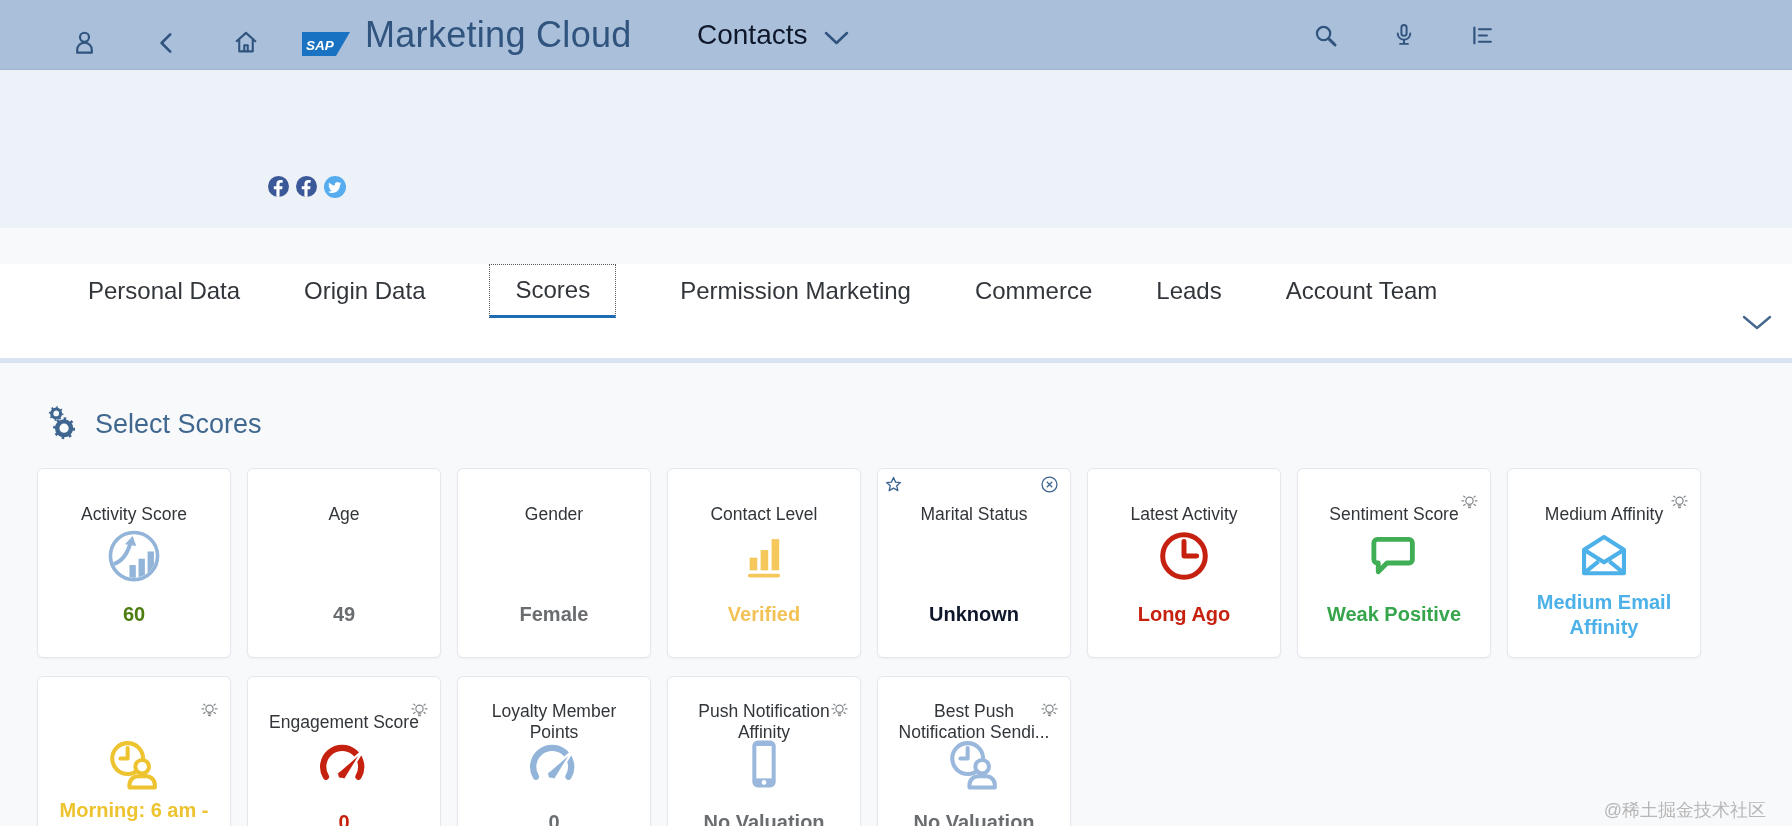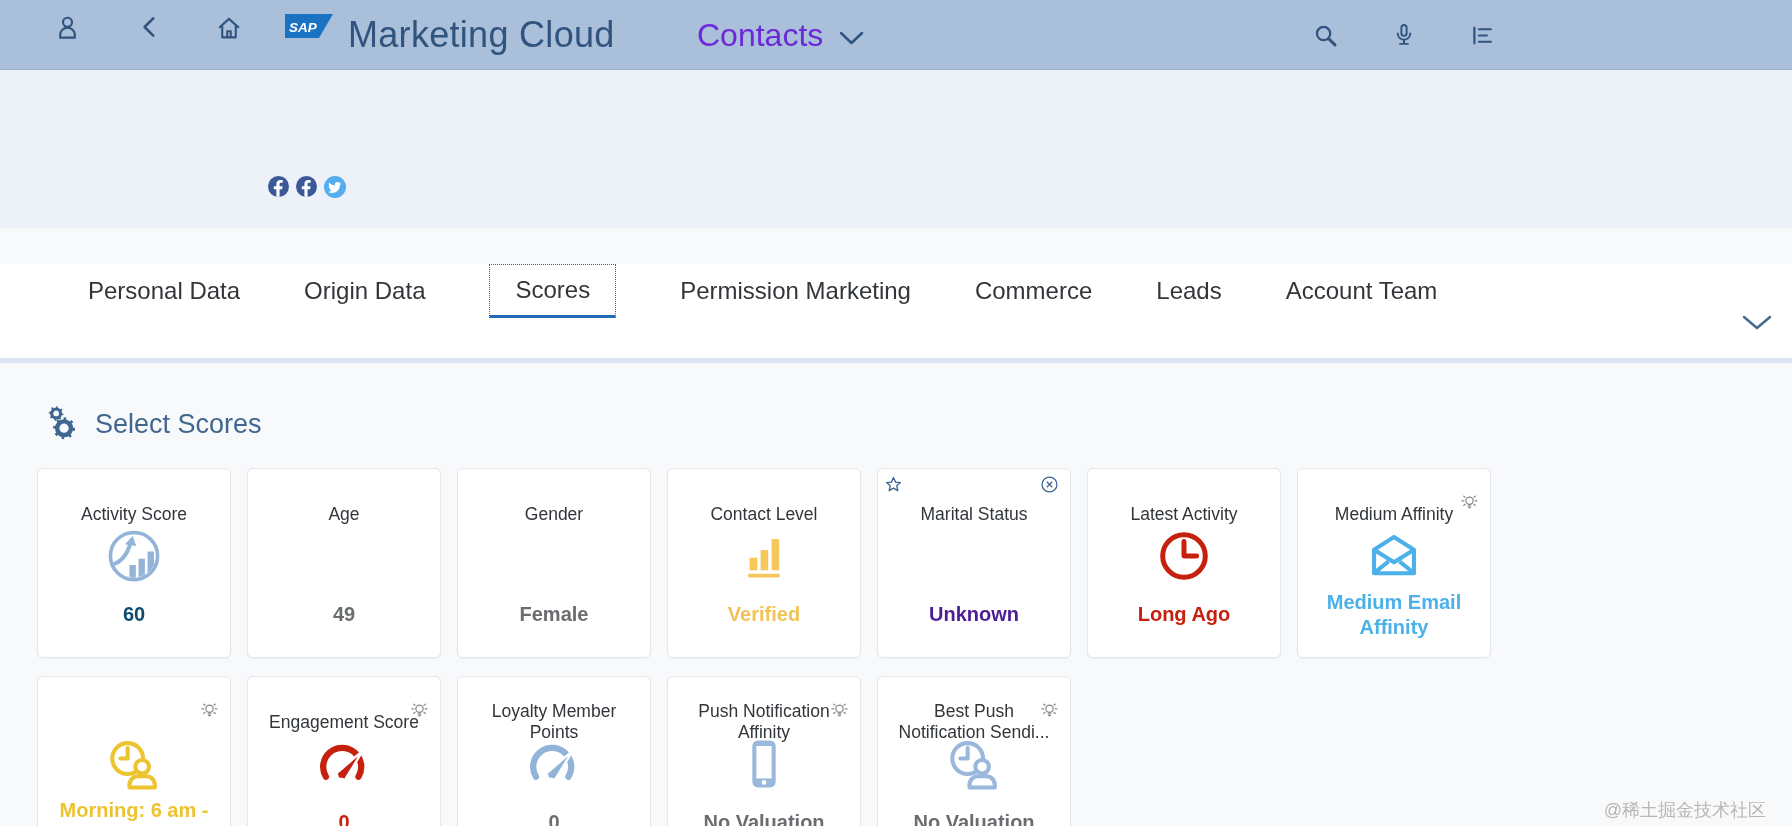--- a/index.html
+++ b/index.html
@@ -2,29 +2,29 @@
 <html><head>
 <meta charset="utf-8">
 <style>
   * { box-sizing: border-box; margin: 0; padding: 0; }
   html,body { width:1792px; height:826px; overflow:hidden; }
   body { font-family:"Liberation Sans", sans-serif; background:#f8f9fb; position:relative; }
 
   
   .shell { position:relative; height:70px; background:#a9bfda; border-bottom:1px solid #9cb3d0;
            display:flex; align-items:center; }
-  .shell-left { display:flex; align-items:flex-start; }
+  .shell-left { display:flex; align-items:flex-end;padding-left:17px; }
   .shell-ic { display:inline-flex; align-items:center; justify-content:center; cursor:pointer; }
   .ic-person { margin-left:54px; }
   .ic-back   { margin-left:56px; }
   .ic-home   { margin-left:52px; }
   .sap-logo  { margin-left:42px; display:inline-flex; }
   .product   { margin-left:15px; font-size:36px; color:#30547e; letter-spacing:.3px; }
   .shell-center { position:absolute; left:697px; top:0; height:70px; display:flex; align-items:center; gap:15px; cursor:pointer; }
-  .page-context { font-size:32px; color:#6d28d9; }
+  .page-context { font-size:28px; color:#0f172a; }
   .shell-right { position:absolute; left:1312px; top:0; height:70px; display:flex; align-items:center; gap:52px; }
 
   
   .hero { height:158px; background:#edf1f8; position:relative; }
   .social { position:absolute; left:268px; top:106px; display:flex; gap:7px; }
   .social span { display:inline-flex; }
 
   
   .tabbar { height:94px; background:#ffffff; position:relative; }
   .tabs { display:flex; align-items:center; gap:64px; padding-left:88px; margin-top:36px; height:54px; }
@@ -194,21 +194,21 @@
               <circle cx="32" cy="32" r="26" fill="none" stroke="#92b4d8" stroke-width="4"></circle>
               <g clip-path="url(#tclip)">
                 <path d="M4 42 C16 41 24 32 28 18" fill="none" stroke="#92b4d8" stroke-width="4.5"></path>
                 <rect x="27" y="42" width="7" height="16" fill="#92b4d8"></rect>
                 <rect x="37" y="35" width="7" height="23" fill="#92b4d8"></rect>
                 <rect x="47" y="27" width="7" height="31" fill="#92b4d8"></rect>
               </g>
               <path d="M22 19 L30.5 10 L34.5 21 Z" fill="#92b4d8"></path>
             </svg>
           </div>
-    <div class="card-value" style="color: #0c4a6e;">60</div>
+    <div class="card-value" style="color: #4d7c0f;">60</div>
   </div>
         <div class="card">
 
     <div class="card-title">Age</div>
 
     <div class="card-value" style="color: rgb(106, 109, 112);">49</div>
   </div>
         <div class="card">
 
     <div class="card-title">Gender</div>
@@ -236,32 +236,51 @@
           </span>
     <span class="badge dismiss">
             <svg width="19" height="19" viewBox="0 0 24 24">
               <circle cx="12" cy="12" r="9.4" fill="none" stroke="#3f6591" stroke-width="1.6"></circle>
               <path d="M8.6 8.6 L15.4 15.4 M15.4 8.6 L8.6 15.4" stroke="#3f6591" stroke-width="1.6"></path>
             </svg>
           </span>
 
     <div class="card-title">Marital Status</div>
 
-    <div class="card-value" style="color: #4c1d95;">Unknown</div>
+    <div class="card-value" style="color: #0f172a;">Unknown</div>
   </div>
         <div class="card">
 
     <div class="card-title">Latest Activity</div>
     <div class="card-icon">
             <svg width="58" height="58" viewBox="0 0 64 64">
               <circle cx="32" cy="32" r="23.5" fill="none" stroke="#c6210f" stroke-width="5.5"></circle>
               <path d="M32 32 V16 M32 32 H46" fill="none" stroke="#c6210f" stroke-width="5.5" stroke-linecap="round"></path>
             </svg>
           </div>
     <div class="card-value" style="color: rgb(198, 33, 15);">Long Ago</div>
+  </div>
+        <div class="card">
+
+    <span class="badge bulb">
+            <svg width="19" height="19" viewBox="0 0 22 22">
+              <g stroke="#85898c" stroke-width="1.4" fill="none" stroke-linecap="round">
+                <circle cx="11" cy="9" r="4.2"></circle>
+                <path d="M9.4 14.8 h3.2 M9.9 16.9 h2.2"></path>
+                <path d="M2.2 9 h2.2 M17.6 9 h2.2 M4.2 3.6 l1.7 1.3 M17.8 3.6 l-1.7 1.3 M4.2 14.4 l1.7 -1.3 M17.8 14.4 l-1.7 -1.3"></path>
+              </g>
+            </svg>
+          </span>
+    <div class="card-title">Sentiment Score</div>
+    <div class="card-icon">
+            <svg width="56" height="56" viewBox="0 0 64 64">
+              <path d="M17 13 h32 a4 4 0 0 1 4 4 v19 a4 4 0 0 1 -4 4 h-25 l-10 10 v-10 h-1 a4 4 0 0 1 -4 -4 v-19 a4 4 0 0 1 4 -4 z" fill="none" stroke="#3fae54" stroke-width="5.5" stroke-linejoin="round"></path>
+            </svg>
+          </div>
+    <div class="card-value" style="color: rgb(54, 165, 76);">Weak Positive</div>
   </div>
         <div class="card">
 
     <span class="badge bulb">
             <svg width="19" height="19" viewBox="0 0 22 22">
               <g stroke="#85898c" stroke-width="1.4" fill="none" stroke-linecap="round">
                 <circle cx="11" cy="9" r="4.2"></circle>
                 <path d="M9.4 14.8 h3.2 M9.9 16.9 h2.2"></path>
                 <path d="M2.2 9 h2.2 M17.6 9 h2.2 M4.2 3.6 l1.7 1.3 M17.8 3.6 l-1.7 1.3 M4.2 14.4 l1.7 -1.3 M17.8 14.4 l-1.7 -1.3"></path>
               </g>

